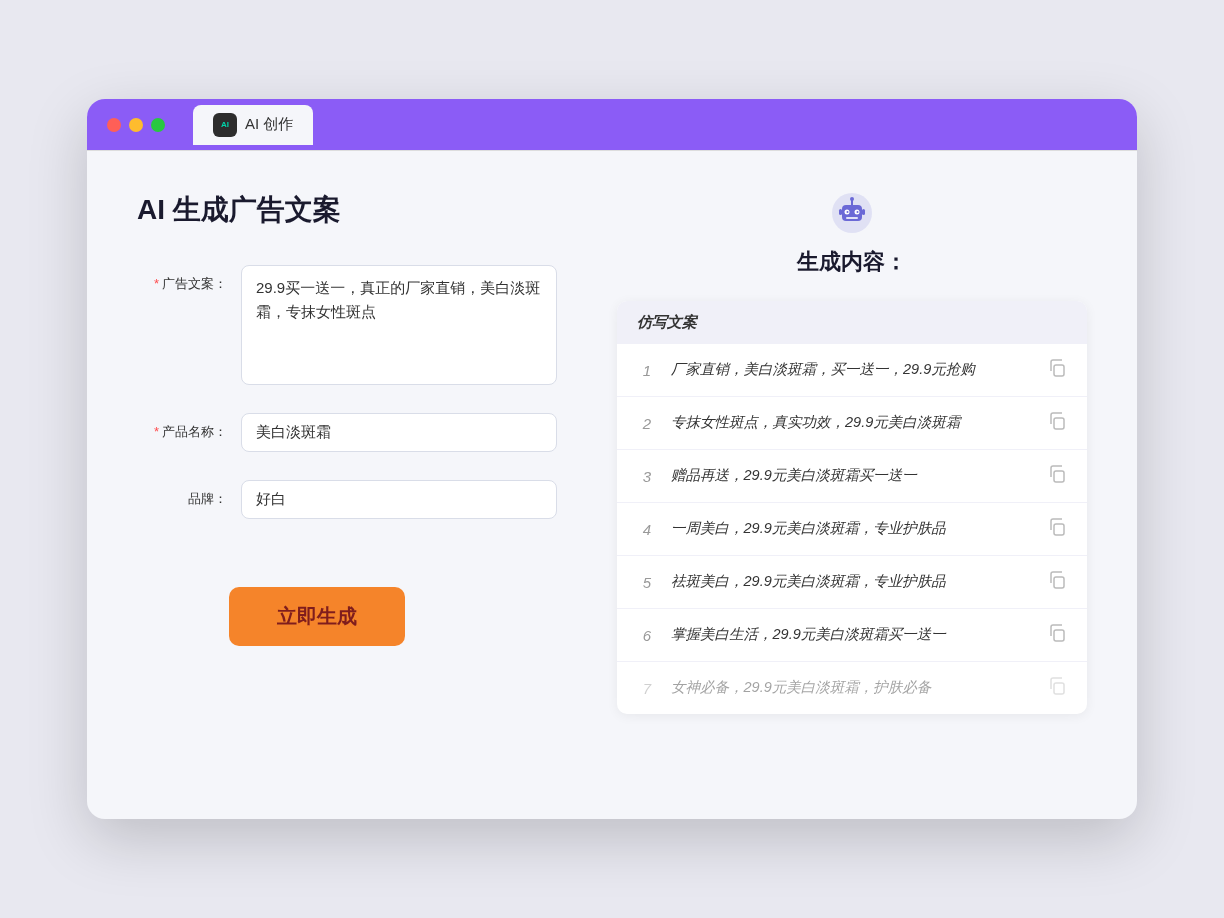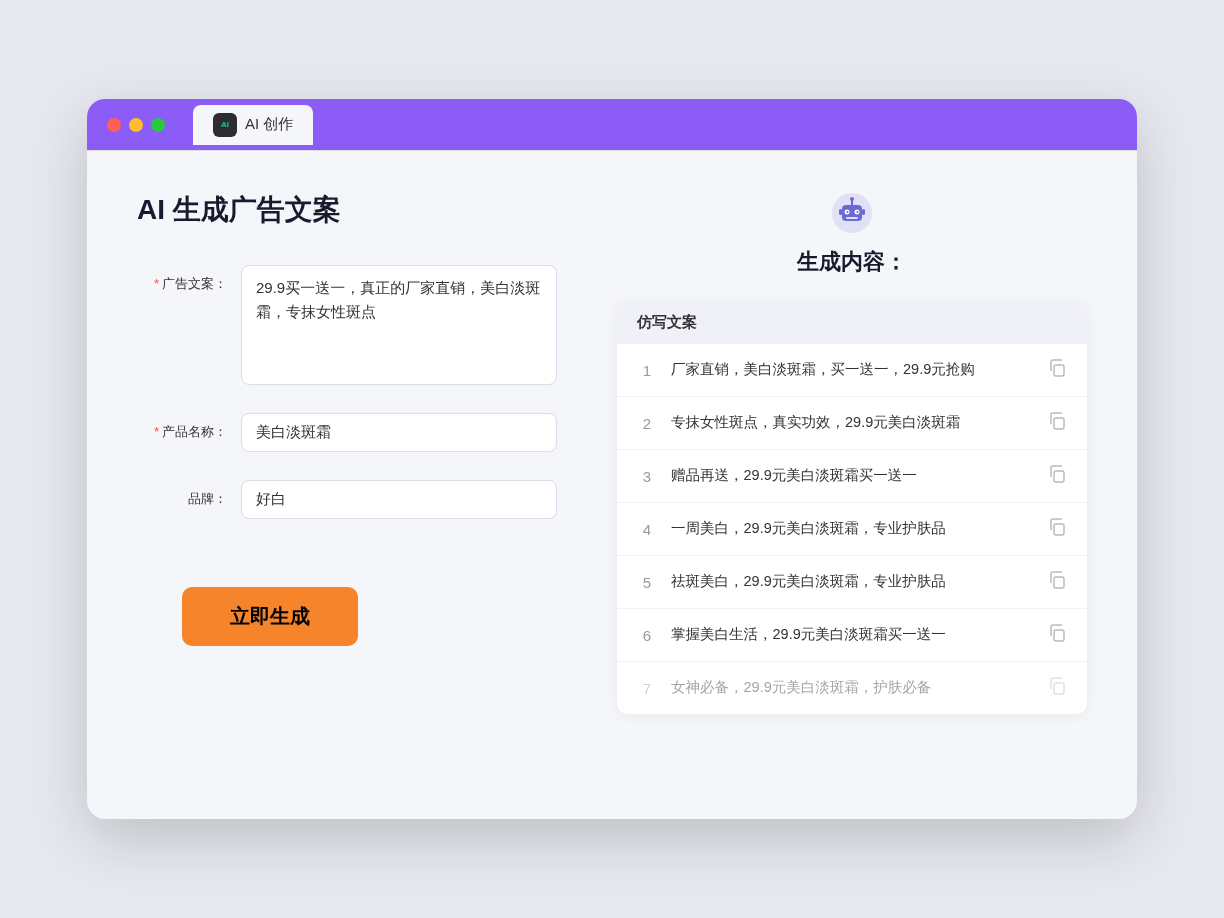--- a/index.html
+++ b/index.html
@@ -130,29 +130,29 @@
       resize: none;
     }
 
     textarea.form-input {
       height: 120px;
       line-height: 1.6;
     }
 
     .generate-btn {
       background: #f5842a;
-      color: #000000;
+      color: #7f1d1d;
       border: none;
       border-radius: 10px;
       padding: 16px 48px;
       font-size: 20px;
       font-weight: 600;
       cursor: pointer;
       margin-top: 40px;
-      margin-left: 45px;
+      margin-left: 92px;
       font-family: inherit;
       transition: background 0.2s;
     }
 
     
     .right-panel {
       flex: 1;
     }
 
     .right-header {
@@ -168,20 +168,21 @@
       font-weight: 600;
       color: #1a1a2e;
     }
 
     .results-table {
       width: 100%;
       background: #fff;
       border-radius: 10px;
       overflow: hidden;
       box-shadow: 0 2px 12px rgba(0,0,0,0.06);
+      font-style: italic;
     }
 
     .results-header {
       background: #f0f0f8;
       padding: 12px 20px;
       font-size: 15px;
       font-weight: 600;
       color: #333;
     }
 

